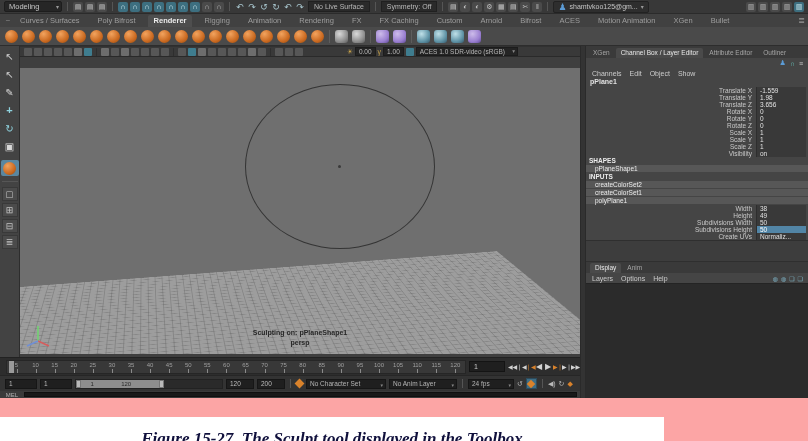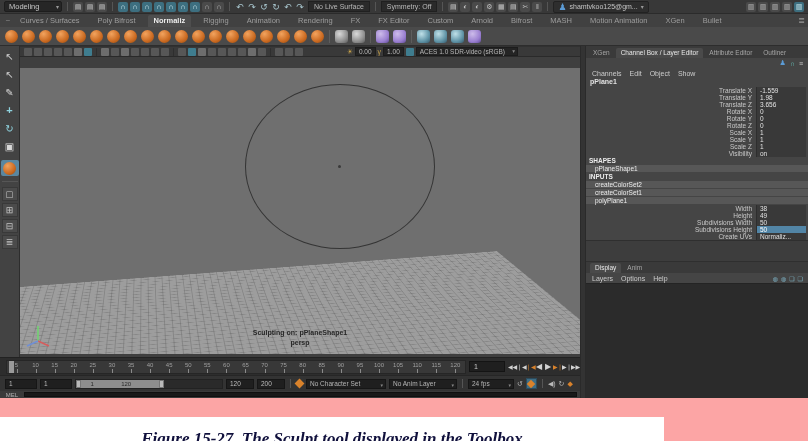--- a/index.html
+++ b/index.html
@@ -238,30 +238,30 @@
           <span class="mb-ico">▥</span>
           <span class="mb-ico teal">▥</span>
       </span>
     </div>
 
     <div class="shelftabs">
       <span class="collapse">−</span>
       <span style="display:flex;gap:6px;align-items:center;">
         <span class="stab">Curves / Surfaces</span>
           <span class="stab">Poly Bifrost</span>
-          <span class="stab active">Normaliz</span>
+          <span class="stab active">Renderer</span>
           <span class="stab">Rigging</span>
           <span class="stab">Animation</span>
           <span class="stab">Rendering</span>
           <span class="stab">FX</span>
-          <span class="stab">FX Editor</span>
+          <span class="stab">FX Caching</span>
           <span class="stab">Custom</span>
           <span class="stab">Arnold</span>
           <span class="stab">Bifrost</span>
-          <span class="stab">MASH</span>
+          <span class="stab">ACES</span>
           <span class="stab">Motion Animation</span>
           <span class="stab">XGen</span>
           <span class="stab">Bullet</span>
       </span>
       <span class="menu-ic">≣</span>
     </div>
 
     <div class="shelf">
       <span class="shelficon">
           <i class="ball"></i>

